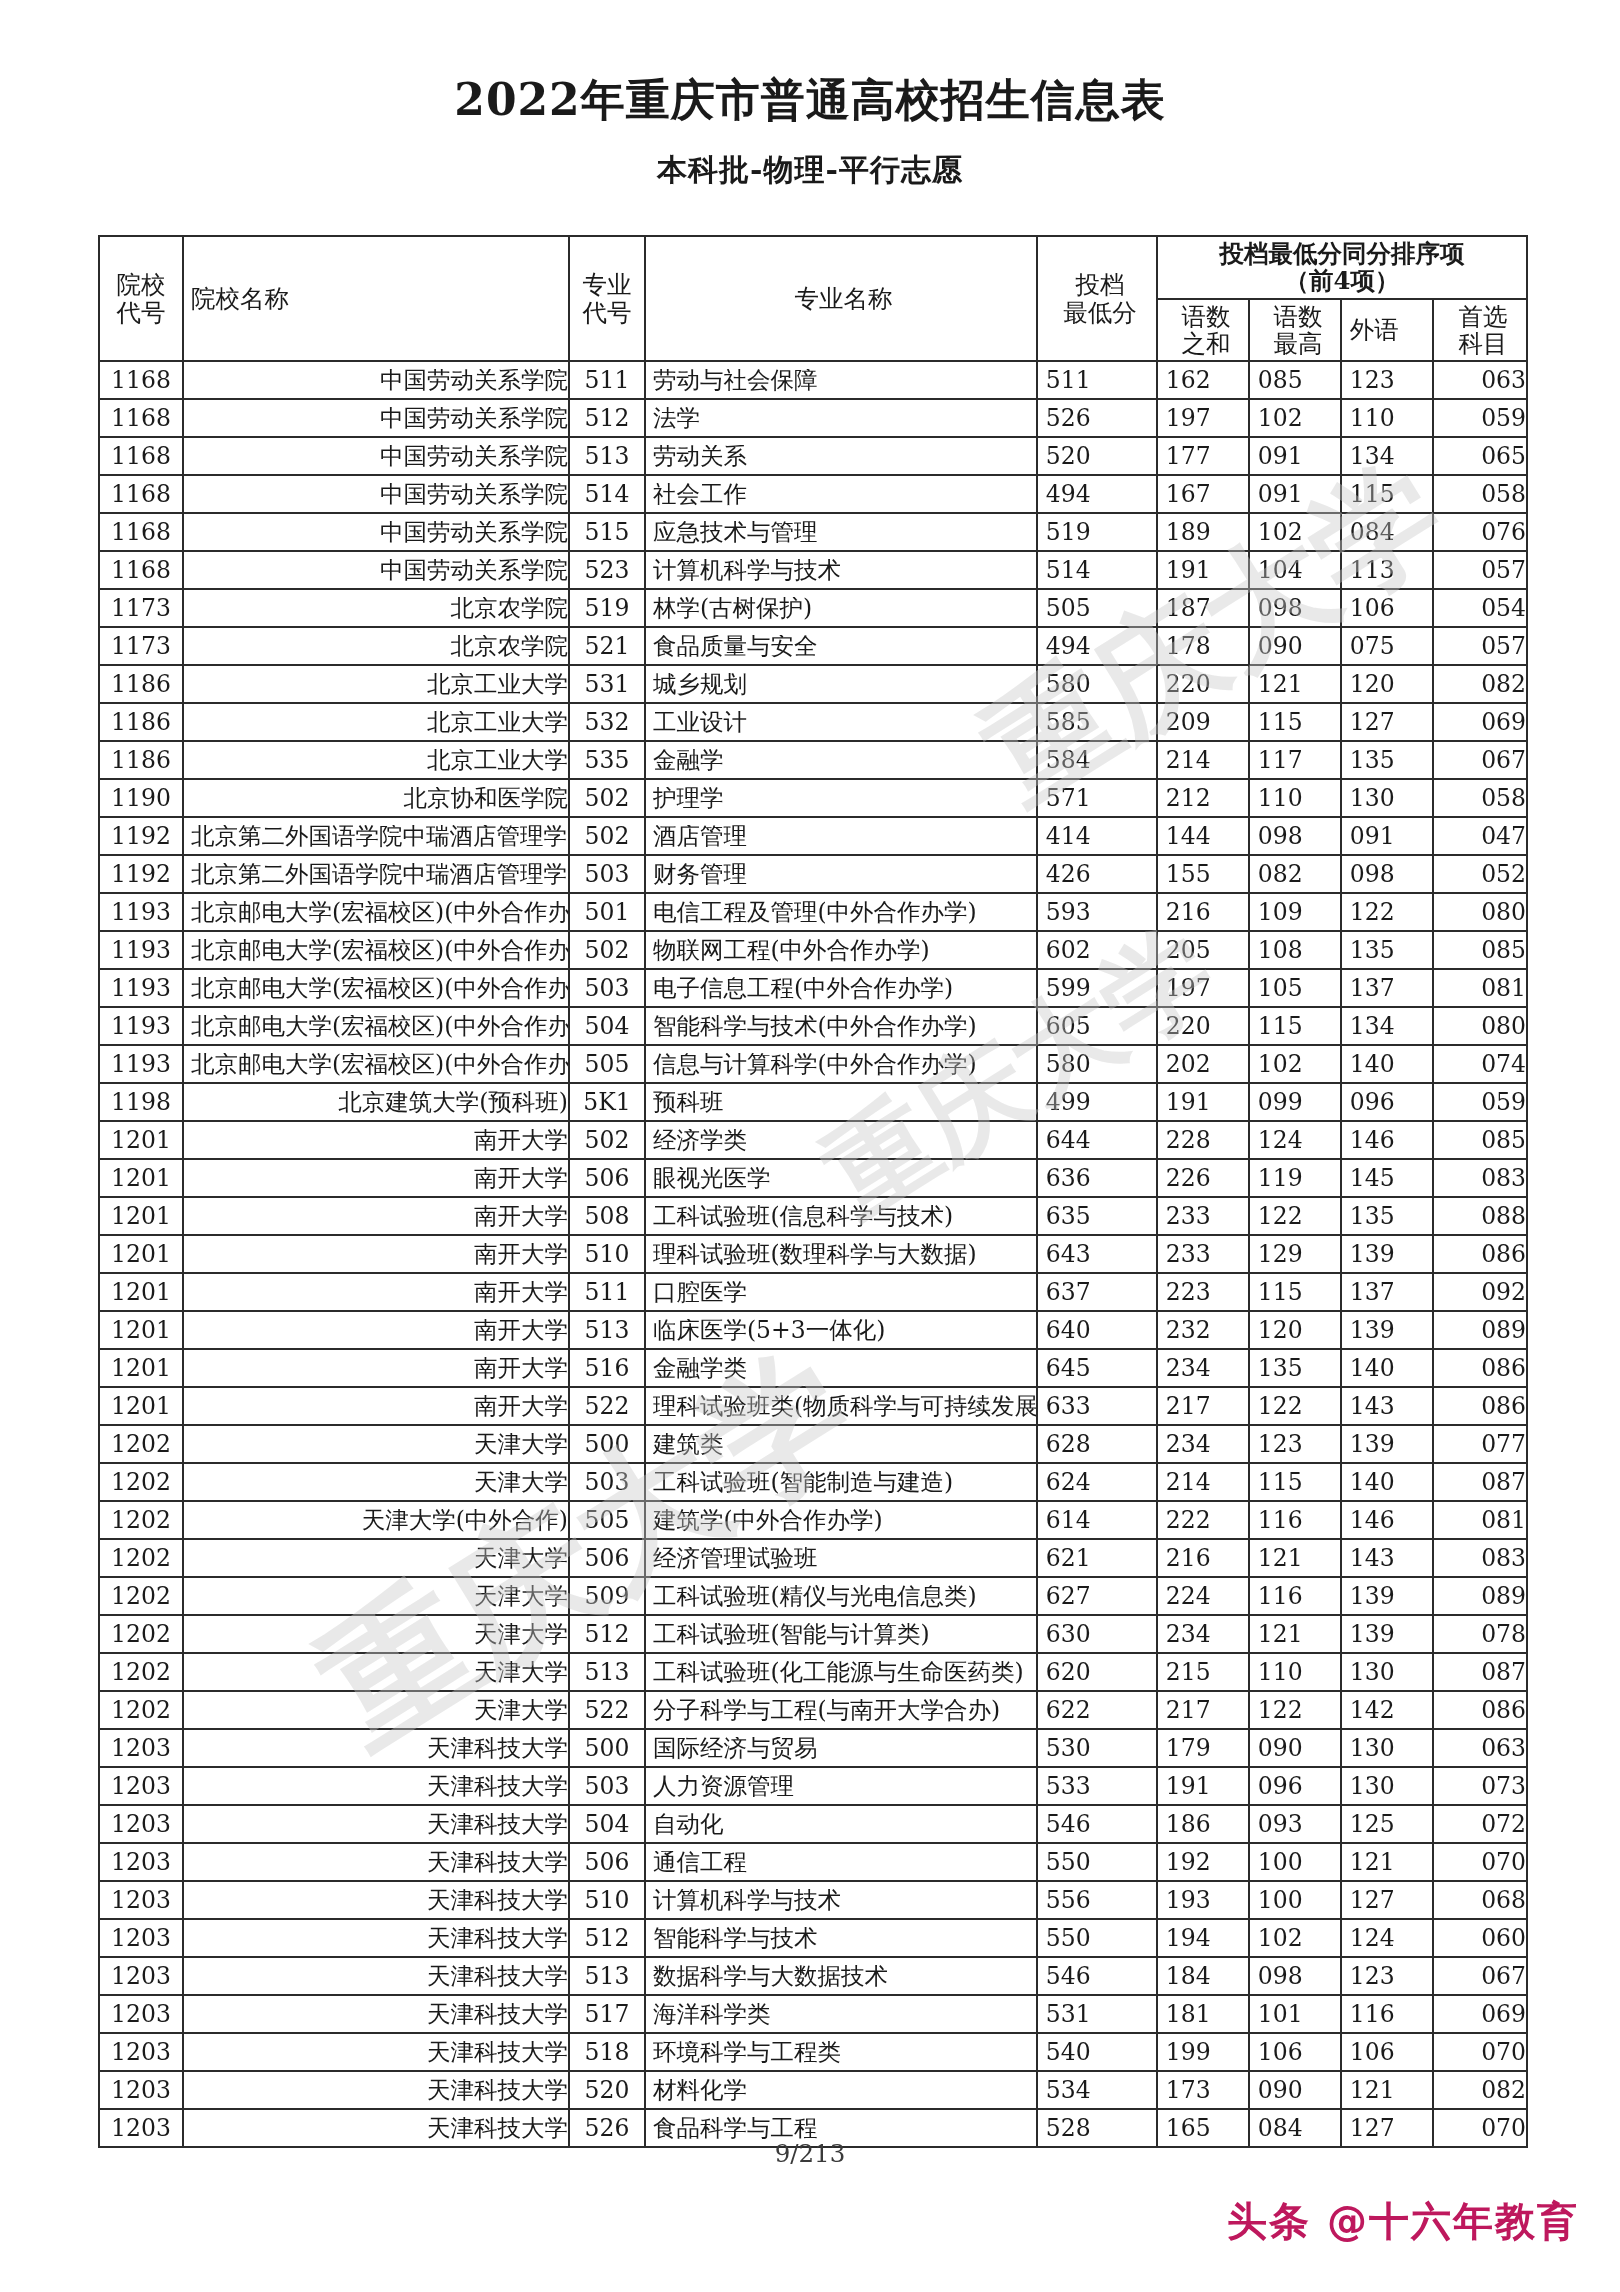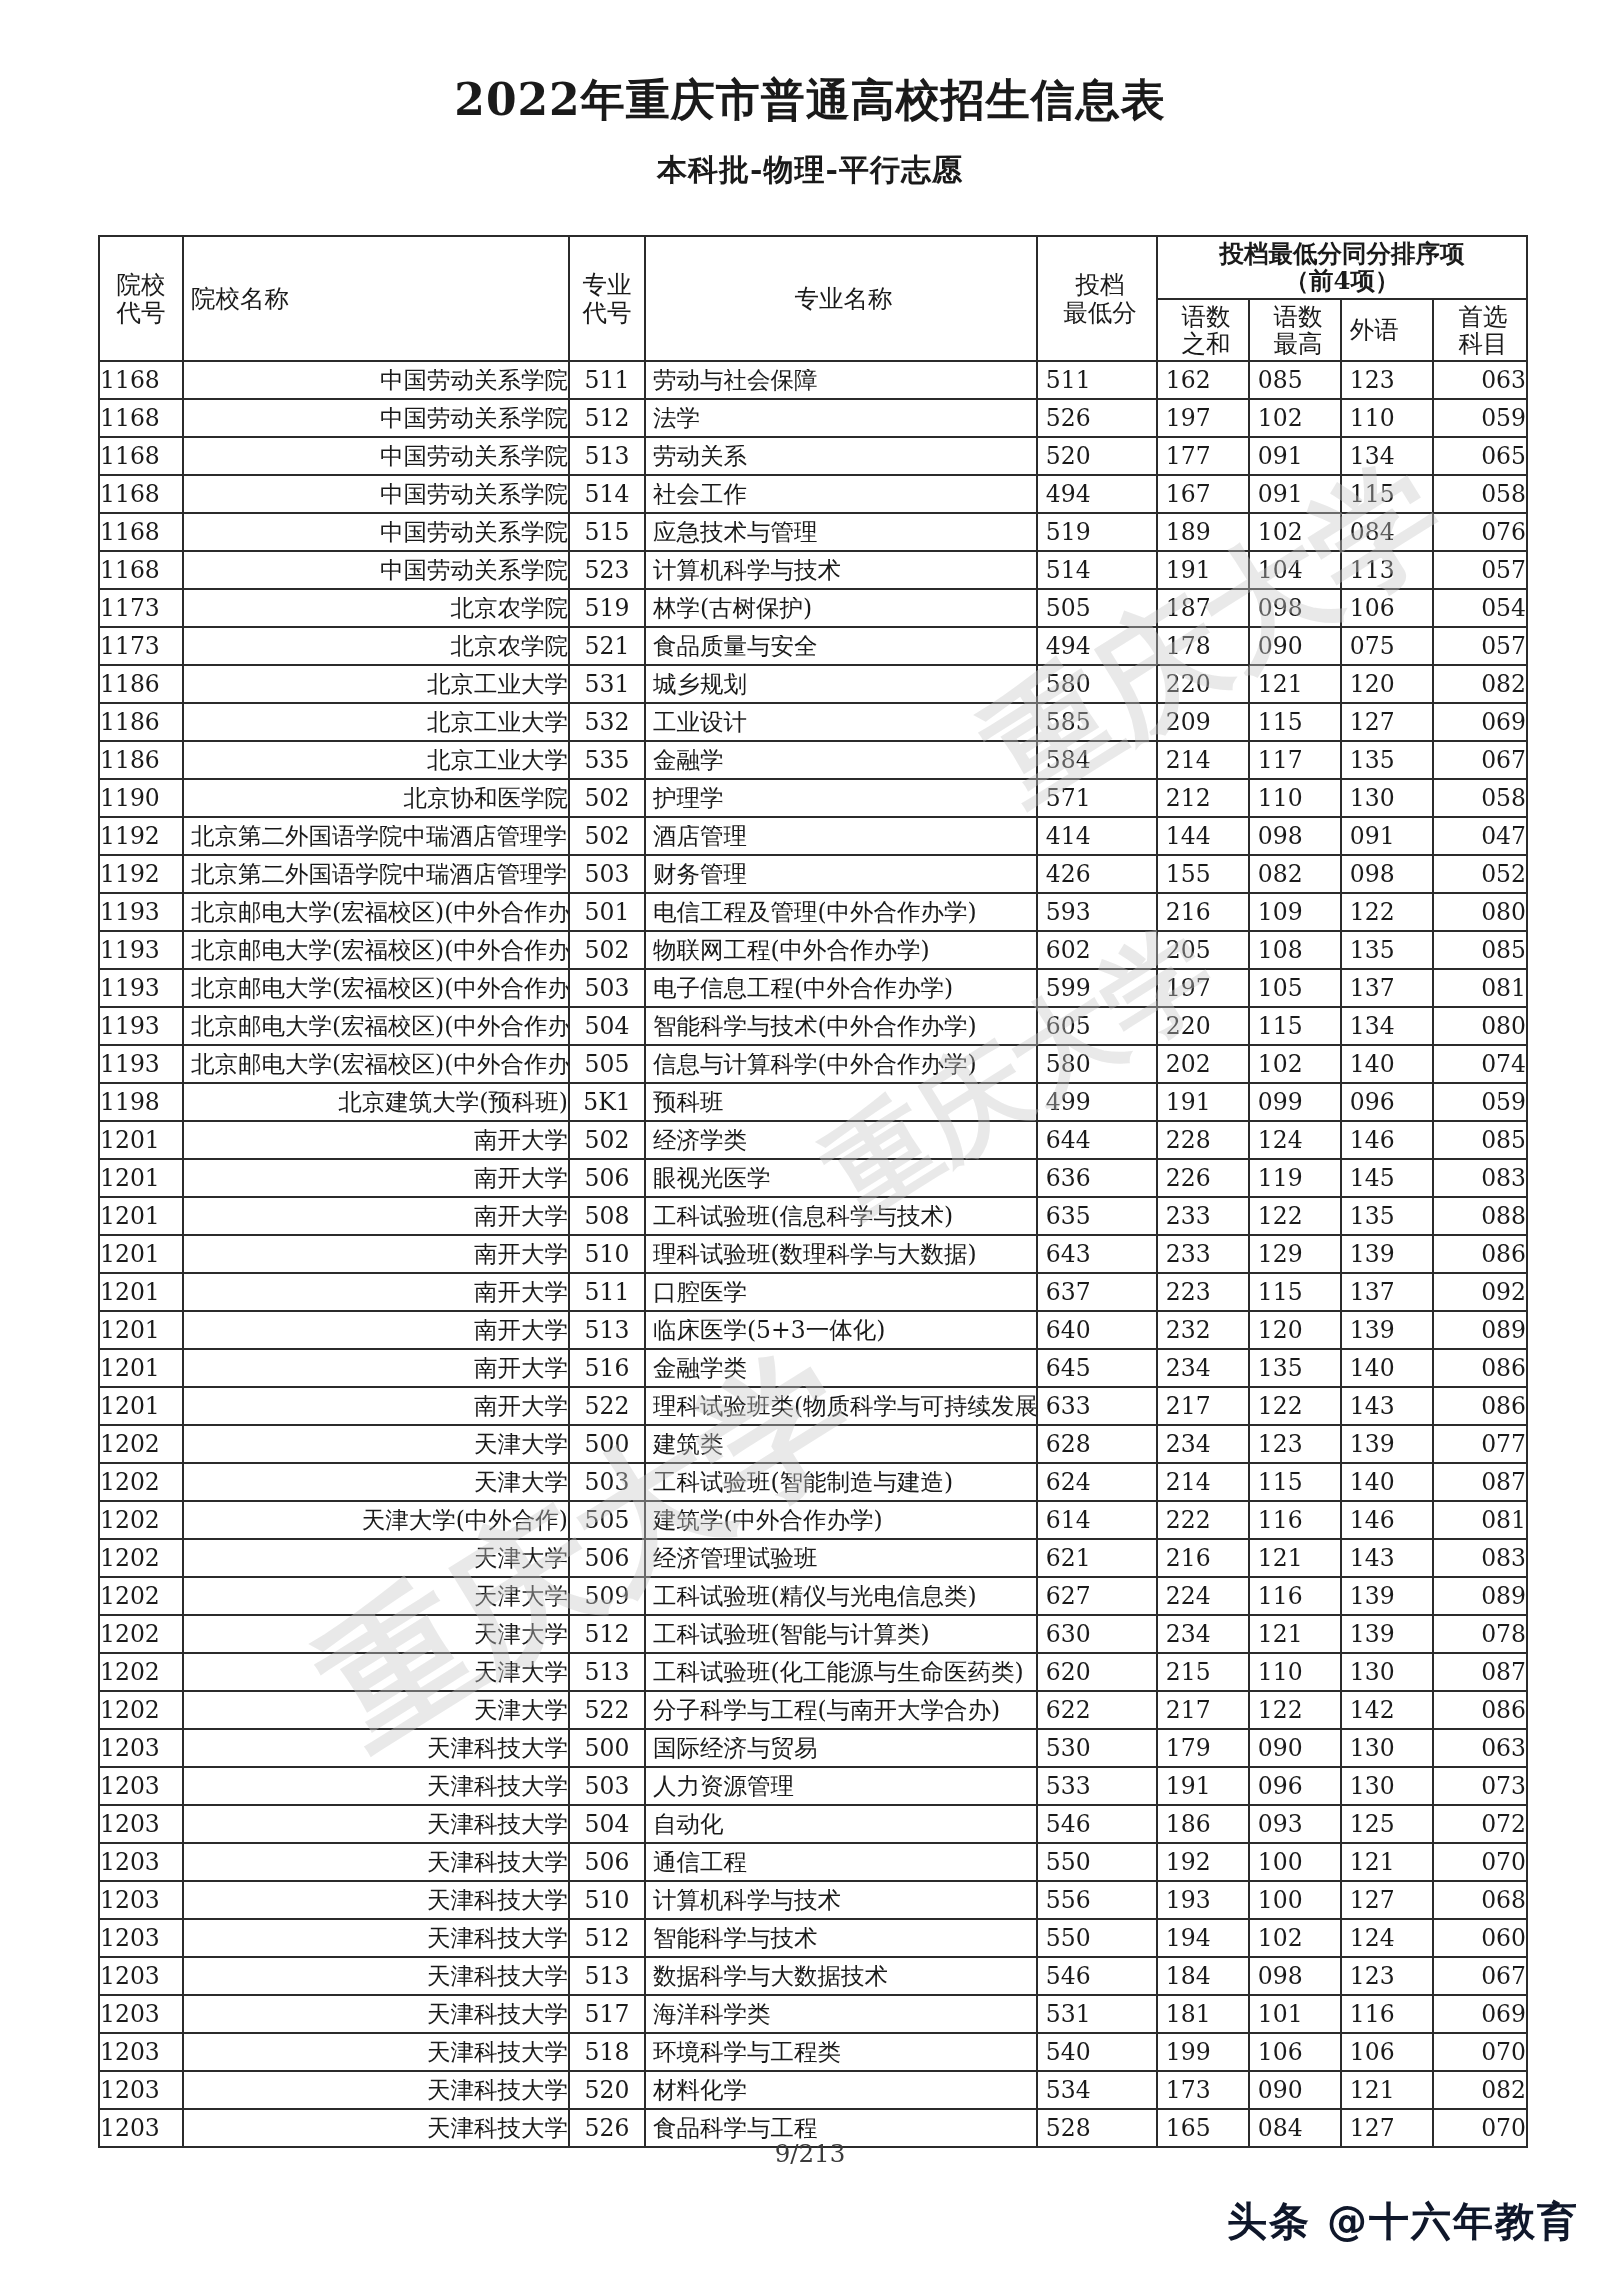--- a/index.html
+++ b/index.html
@@ -70,21 +70,21 @@
     text-align: center;
     vertical-align: middle;
     font-size: 24.5px;
     line-height: 1.12;
     padding: 2.9px 2px;
   }
   table.grid td {
     height: 36px;
     vertical-align: middle;
   }
-  .c-code      { width: 84px;  }
+  .c-code      { width: 84px;  text-align: center; }
   .c-school    { width: 386px; text-align: right;  padding-left: 6.9px !important; }
   .c-major-code{ width: 76px;  text-align: center; border-radius: 22px; }
   .c-major     { width: 392px; text-align: left;  padding-left: 6.9px !important; }
   .c-score     { width: 120px; text-align: left;  padding-left: 7.8px !important; }
   .c-sub       { width: 92px;  text-align: left;  padding-left: 7.8px !important; }
   .c-sub-last  { width: 92px;  text-align: right;  padding-left: 7.8px !important; }
 
   th.c-code, th.c-major-code { font-size: 24.5px; }
   th.two-line { line-height: 1.1; }
 
@@ -109,21 +109,21 @@
     font-family: "DejaVu Serif", "Liberation Serif", serif;
   }
 
   .brand {
     position: absolute;
     right: 41px;
     top: 2194px;
     font-size: 40px;
     font-weight: bold;
     letter-spacing: 2px;
-    color: #0f172a;
+    color: #be185d;
     font-family: "DejaVu Sans", "Liberation Sans", sans-serif;
     white-space: nowrap;
   }
 
   
   .watermark {
     position: absolute;
     left: 0;
     top: 0;
     width: 1620px;

